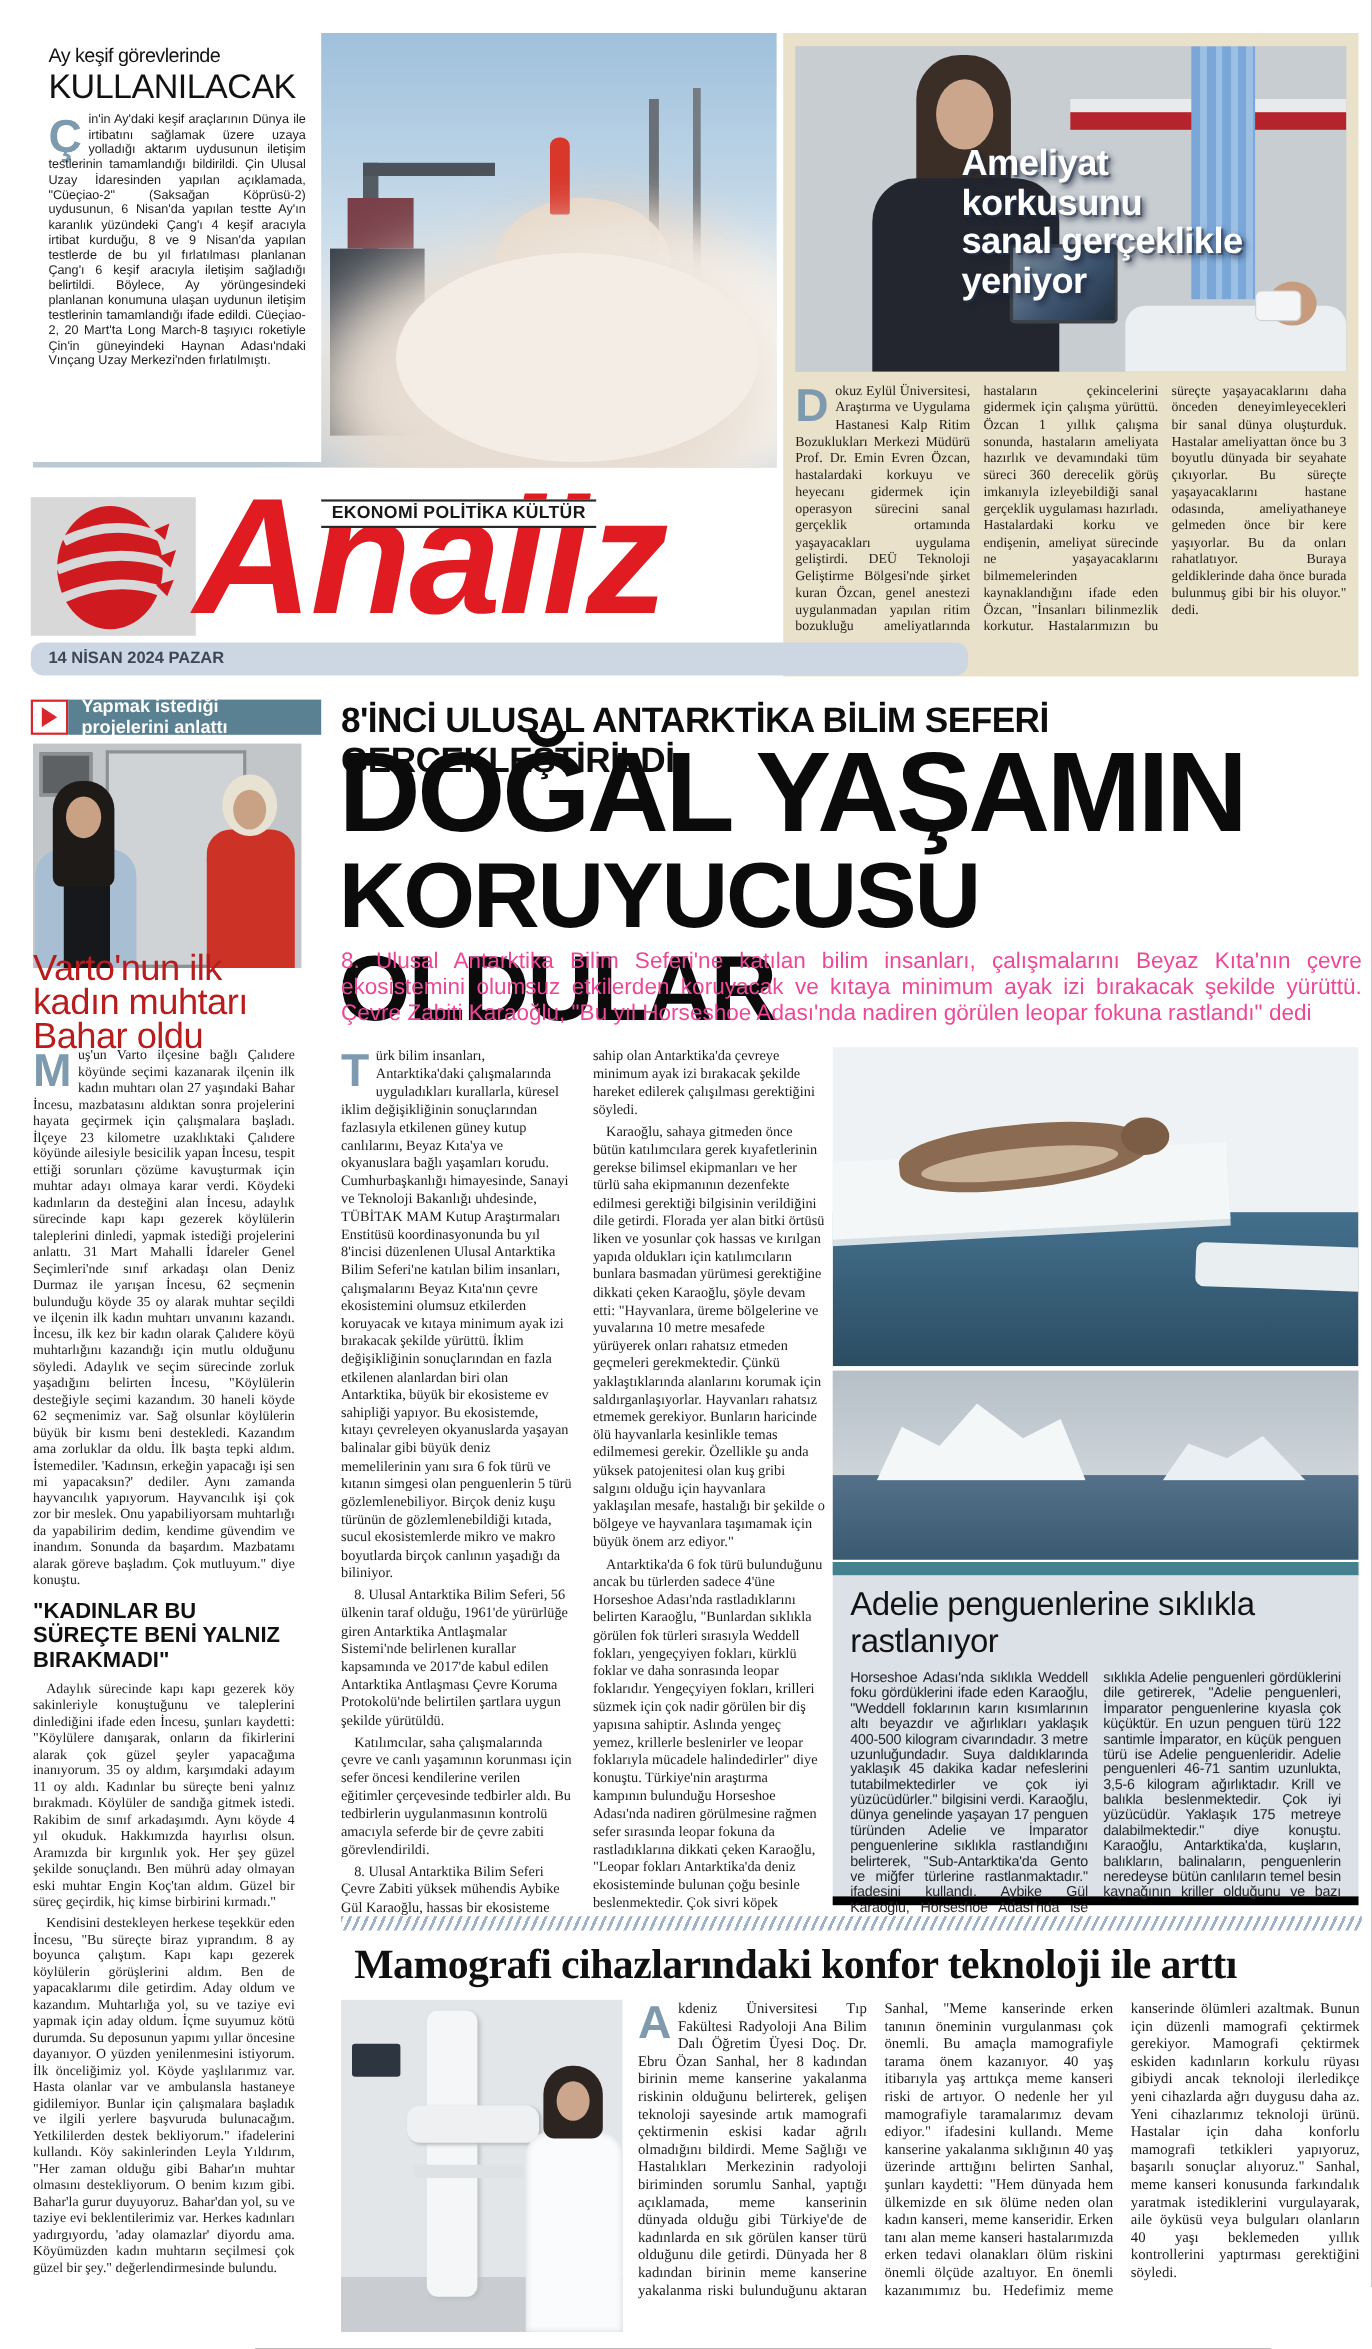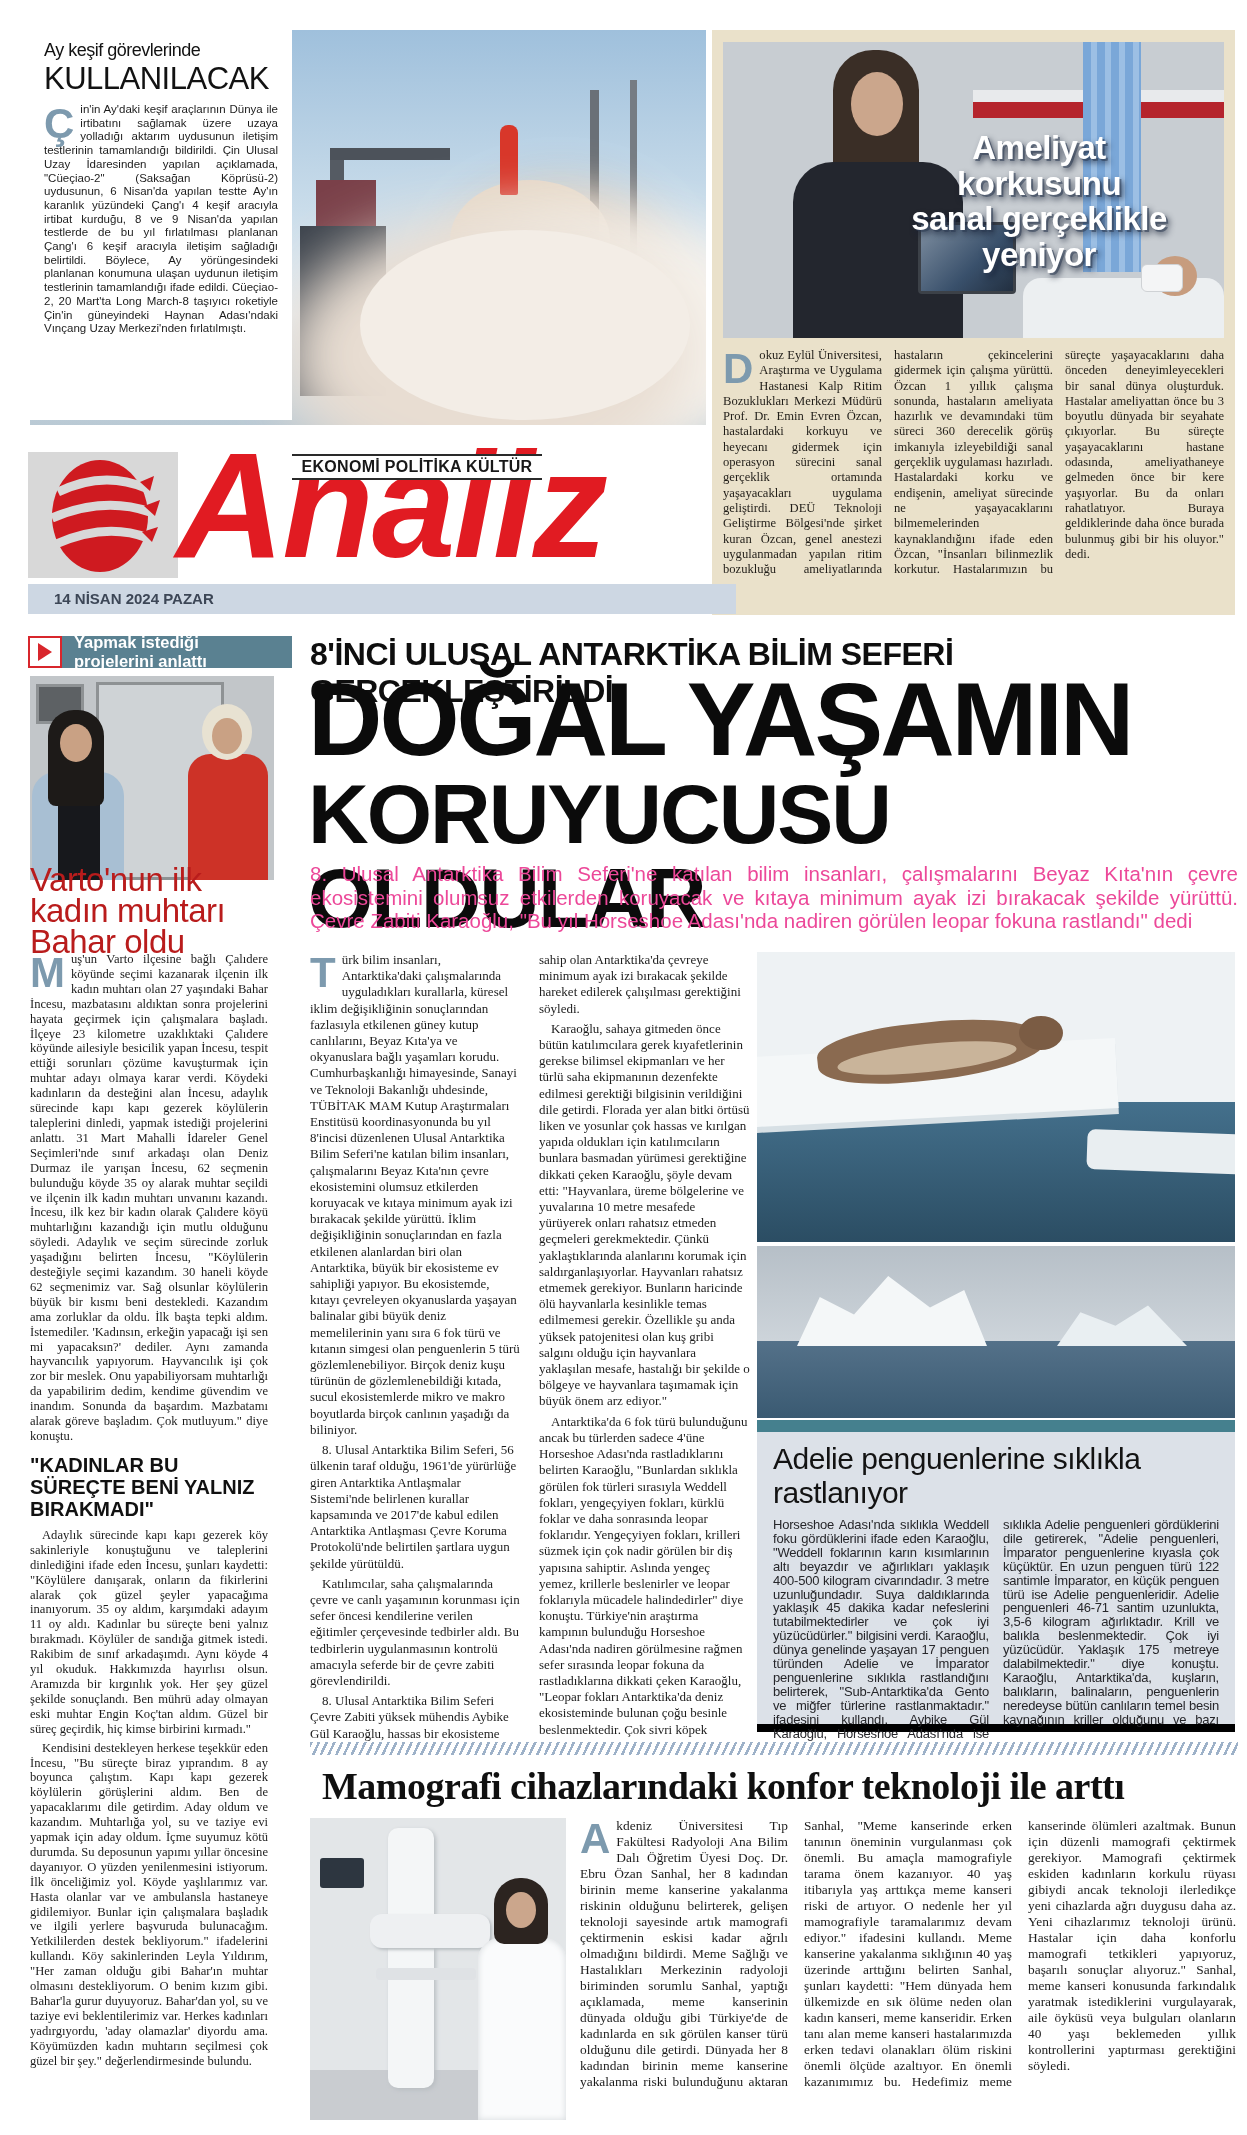--- a/index.html
+++ b/index.html
@@ -38,35 +38,35 @@
   .vr-wall-stripe-r{left:250px;top:60px;width:251px;height:16px;background:#b5242c;}
   .vr-curtain{left:360px;top:0;width:58px;height:230px;background:repeating-linear-gradient(90deg,#7aa7d8 0 8px,#9cbfe4 8px 14px);}
   .vr-nurse-hair{left:110px;top:8px;width:86px;height:150px;border-radius:40px 40px 20px 20px;background:#3a2e26;}
   .vr-nurse-face{left:128px;top:30px;width:52px;height:64px;border-radius:50%;background:#cba68c;}
   .vr-nurse-body{left:70px;top:120px;width:170px;height:176px;border-radius:40px 40px 0 0;background:#23262e;}
   .vr-tablet{left:195px;top:180px;width:92px;height:66px;background:#1b1f24;border:3px solid #3c4148;border-radius:4px;}
   .vr-tablet-screen{left:0;top:0;width:100%;height:100%;background:linear-gradient(135deg,#7e8ea0,#39506b 60%,#222f40);}
   .vr-bed{left:300px;top:236px;width:201px;height:60px;border-radius:18px 18px 0 0;background:#eceff1;}
   .vr-patient-head{left:430px;top:214px;width:44px;height:40px;border-radius:50%;background:#c79c7e;}
   .vr-headset{left:418px;top:222px;width:40px;height:26px;border-radius:6px;background:#f4f5f6;border:1px solid #cfd2d5;}
-  .vr-title{right:20px;top:88px;width:330px;text-align:center;color:#fff;font-weight:bold;
+  .vr-title{right:20px;top:88px;width:330px;text-align:left;color:#fff;font-weight:bold;
             font-size:33px;line-height:1.08;letter-spacing:-0.5px;
             text-shadow:2px 2px 0 rgba(43,58,82,.55),3px 4px 6px rgba(20,30,50,.8);}
   .vr-body{left:11px;top:318px;width:501px;height:254px;column-count:3;column-gap:12px;
            font-family:"Liberation Serif",serif;font-size:12.6px;line-height:15.3px;color:#201d18;}
 
   
   .mh-logobox{left:28px;top:452px;width:150px;height:126px;background:#d8d8d8;}
   .mh-analiz{left:176px;top:444px;font-size:150px;line-height:0.82;font-weight:bold;font-style:italic;
              letter-spacing:-2px;color:#e11b22;}
   .mh-tagline{left:292px;top:454px;width:250px;text-align:center;font-weight:bold;font-size:16px;
               color:#181818;border-top:2px solid #2a2a2a;border-bottom:2px solid #2a2a2a;
               padding:2px 0;background:#fff;letter-spacing:0.3px;}
-  .mh-datebar{left:28px;top:584px;width:708px;height:30px;background:#cdd7e3;color:#3c4656;
-              font-weight:bold;font-size:15px;line-height:30px;padding-left:26px;box-sizing:border-box;}
+  .mh-datebar{left:28px;top:584px;width:852px;height:30px;background:#cdd7e3;color:#3c4656;
+              font-weight:bold;font-size:15px;line-height:30px;padding-left:16px;box-sizing:border-box;border-radius:11px;}
 
   
   .v-label{left:28px;top:636px;height:32px;display:flex;align-items:stretch;}
   .v-arrowbox{width:34px;background:#fff;border:2px solid #d8262c;display:flex;align-items:center;justify-content:center;box-sizing:border-box;}
   .v-arrow{width:0;height:0;border-top:9px solid transparent;border-bottom:9px solid transparent;border-left:14px solid #d8262c;}
   .v-bar{background:#5a8191;color:#fff;font-weight:bold;font-size:16.5px;display:flex;align-items:center;
          padding:0 12px;width:206px;}
   .v-photo{left:30px;top:676px;width:244px;height:204px;overflow:hidden;background:#c2c6c9;}
   .vp-door{left:66px;top:6px;width:128px;height:198px;background:#cfd3d6;border:3px solid #8e9294;box-sizing:border-box;}
   .vp-knob{left:158px;top:100px;width:12px;height:12px;border-radius:50%;background:#53575a;}

